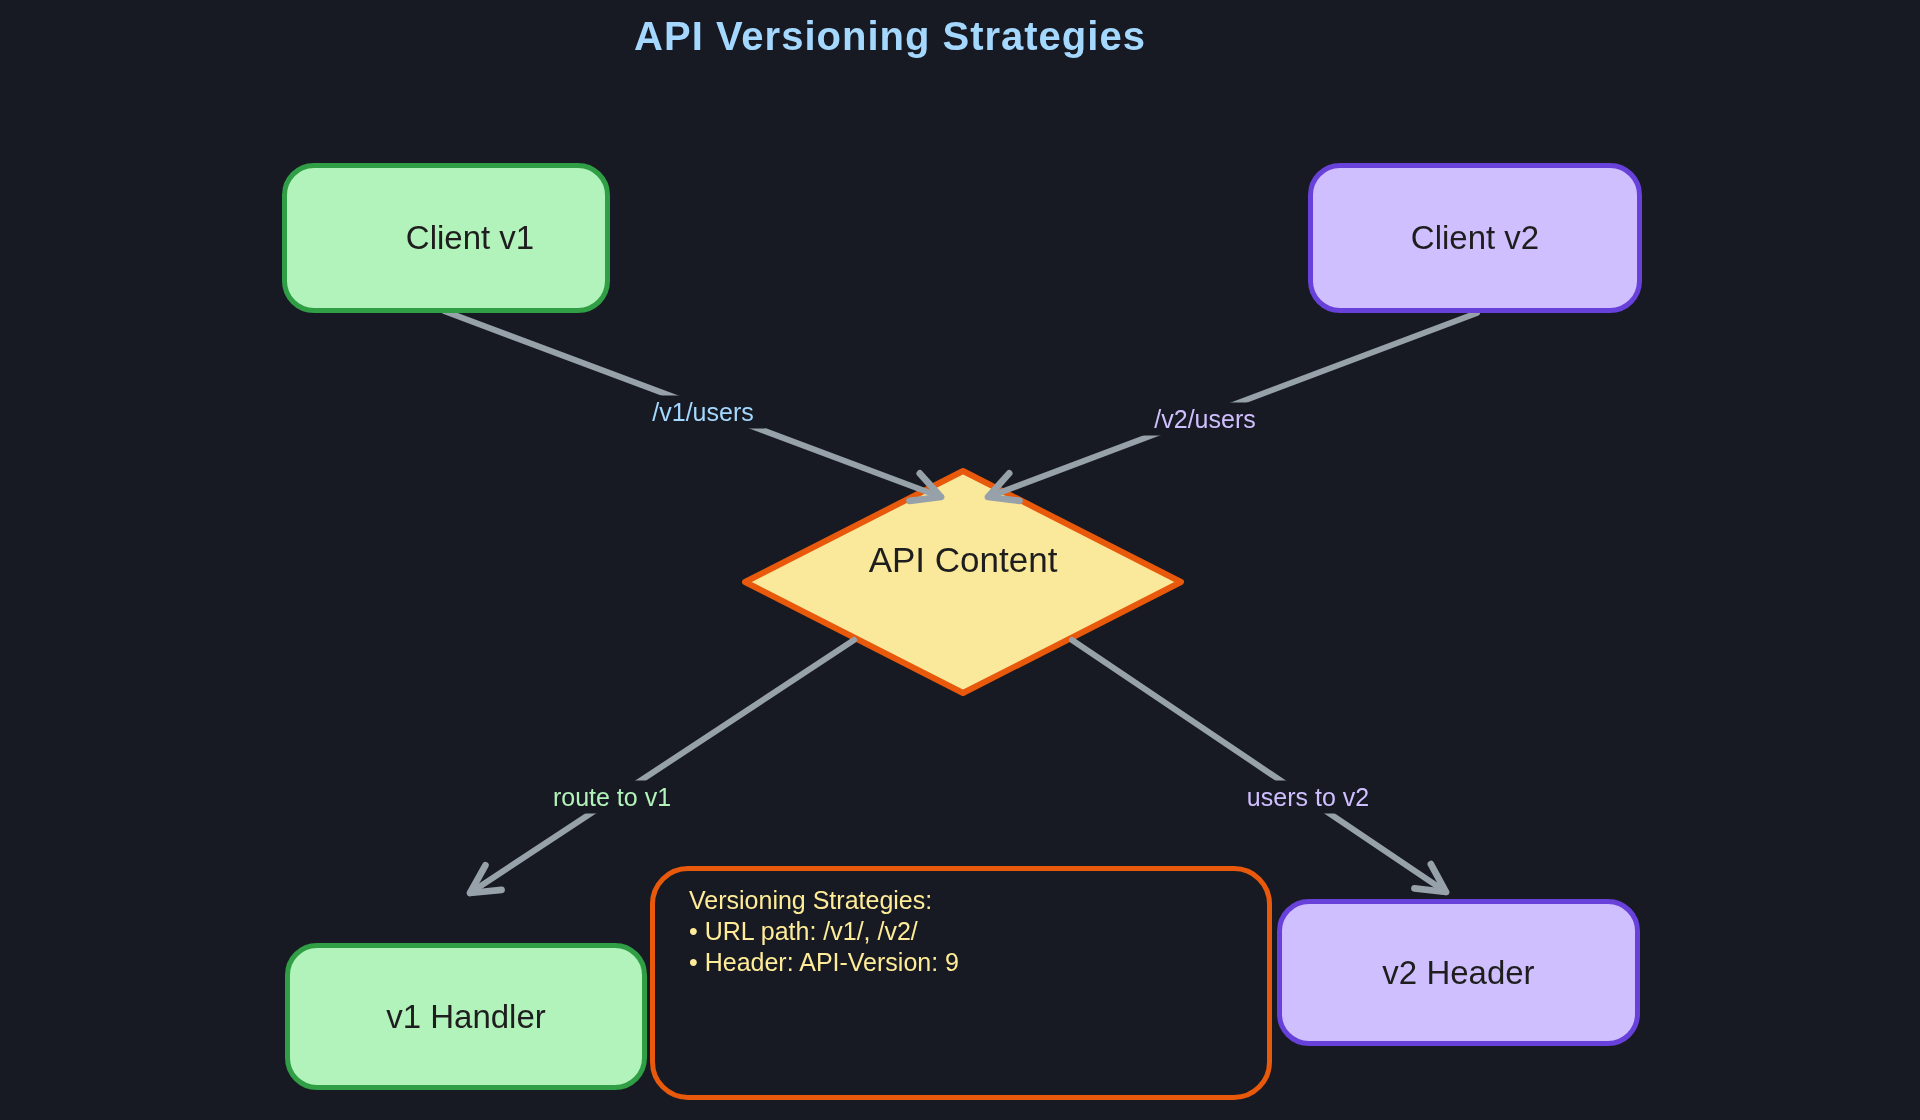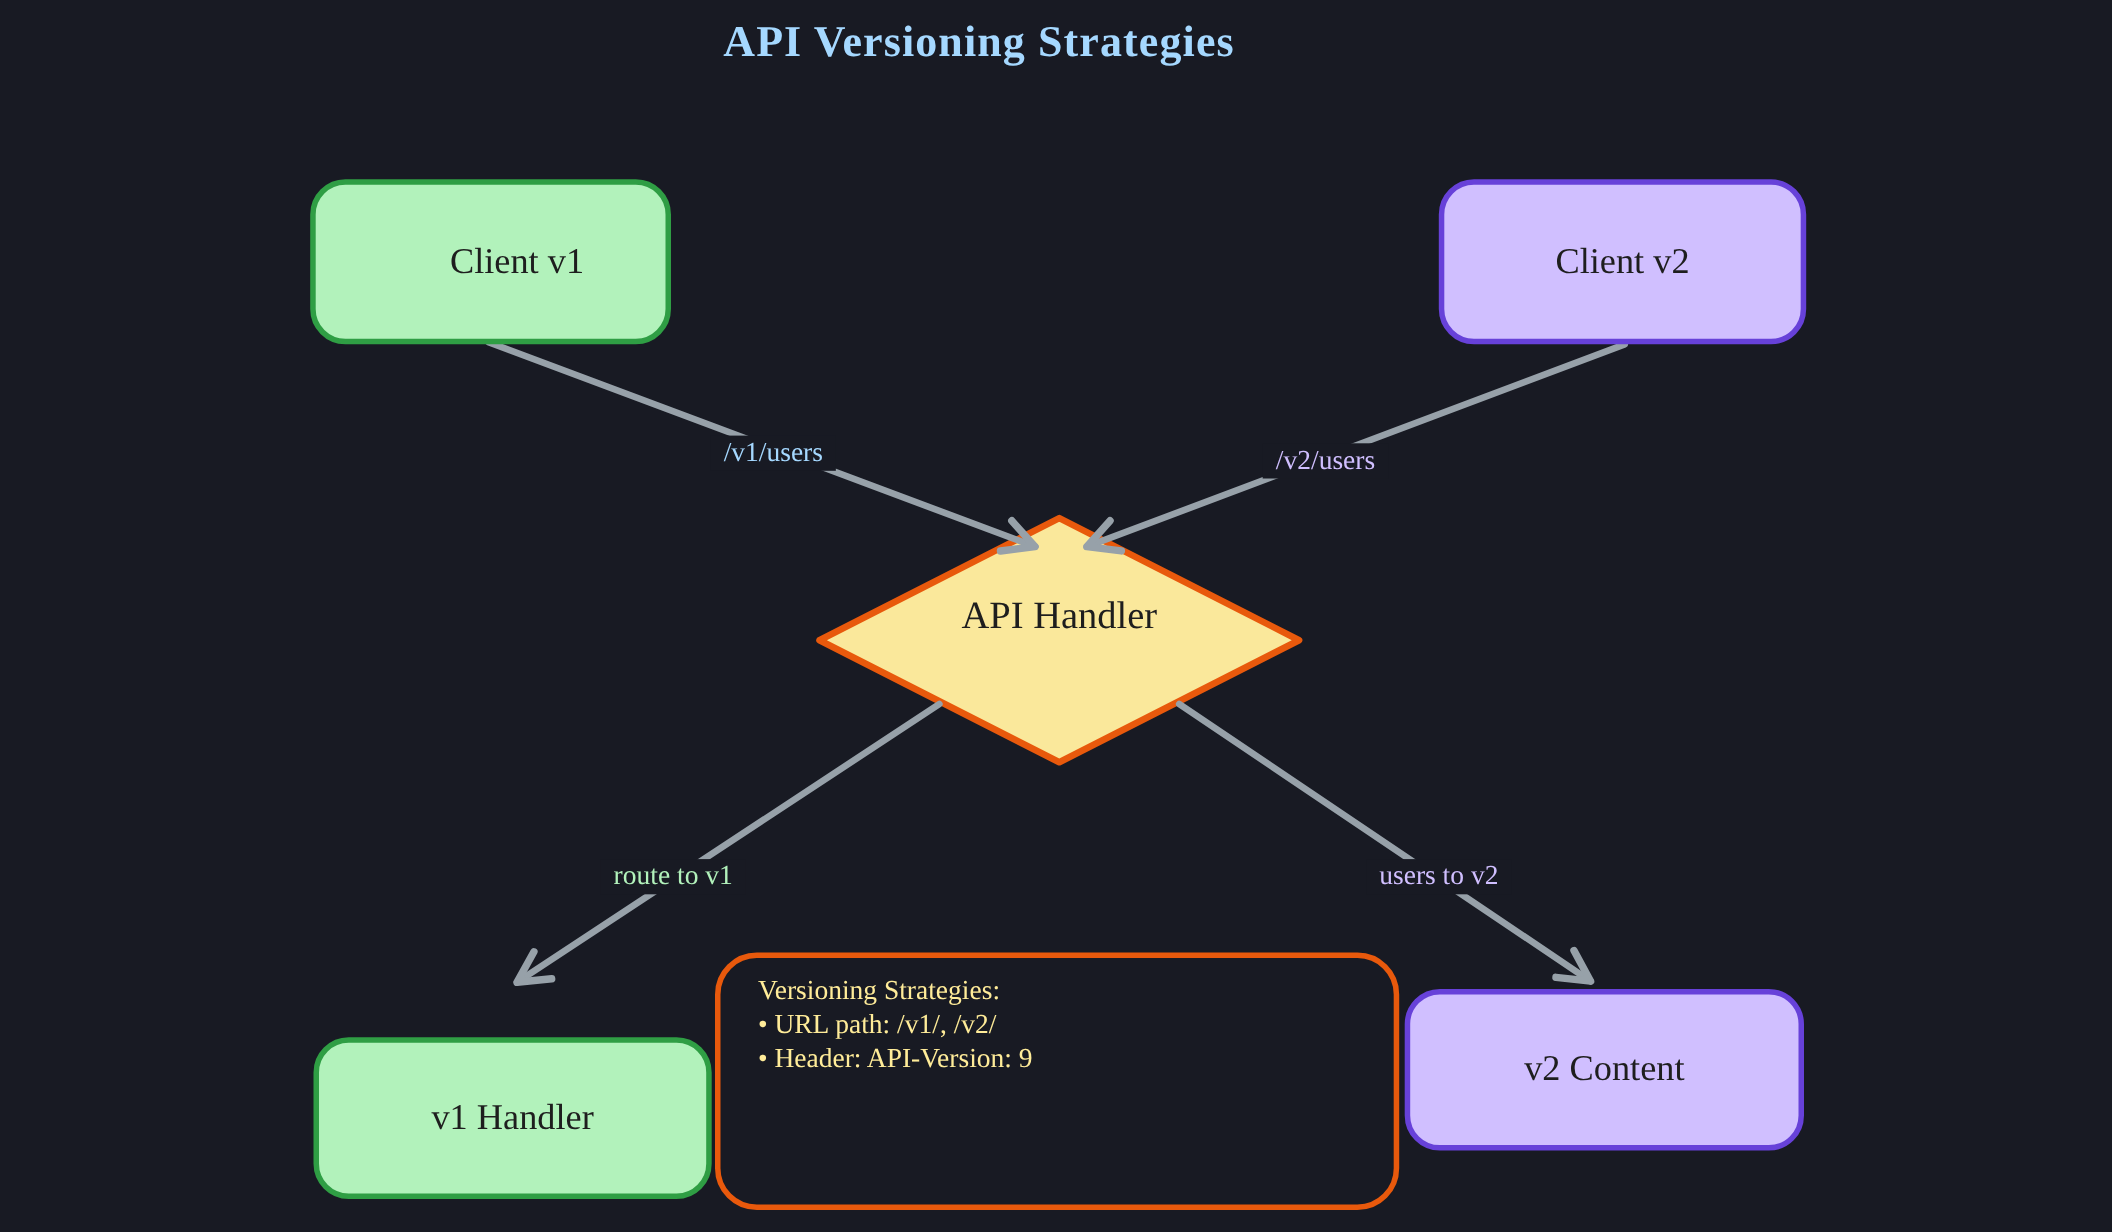--- a/index.html
+++ b/index.html
@@ -7,21 +7,21 @@
     --green-fill:#b2f2bb; --green-stroke:#2f9e44;
     --violet-fill:#d0bfff; --violet-stroke:#6741d9;
     --yellow-fill:#fae89b; --orange-stroke:#e8590c;
     --arrow:#97a1a9;
     --box-text:#1e1e1e;
     --label-blue:#a5d8ff; --label-violet:#d0bfff; --label-green:#b2f2bb; --note-text:#ffec99;
   }
   html,body{margin:0;padding:0;background:var(--bg);}
   .canvas{
     position:relative;width:1920px;height:1120px;background:var(--bg);
-    overflow:hidden;font-family:Liberation Serif, serif;
+    overflow:hidden;font-family:Liberation Sans, sans-serif;
   }
   .layer{position:absolute;left:0;top:0;width:1920px;height:1120px;}
   .title{
     position:absolute;left:890px;top:14px;transform:translateX(-50%);
     font-size:40px;font-weight:600;color:var(--label-blue);white-space:nowrap;
     letter-spacing:1px;
   }
   .node{
     position:absolute;display:flex;align-items:center;justify-content:center;
     border-radius:32px;font-size:33px;color:var(--box-text);
@@ -76,28 +76,28 @@
   <div class="title">API Versioning Strategies</div>
 
   <div class="node green client-v1">
     <span>Client v1</span>
   </div>
 
   <div class="node violet client-v2">
     <span>Client v2</span>
   </div>
 
-  <div class="gateway-label">API Handler</div>
+  <div class="gateway-label">API Content</div>
 
   <div class="node green v1-handler">
     <span>v1 Handler</span>
   </div>
 
   <div class="node violet v2-handler">
-    <span>v2 Content</span>
+    <span>v2 Header</span>
   </div>
 
   <div class="edge-label lbl-v1users">/v1/users</div>
   <div class="edge-label lbl-v2users">/v2/users</div>
   <div class="edge-label lbl-routev1">route to v1</div>
   <div class="edge-label lbl-routev2">users to v2</div>
 
   <div class="note">
     <div>Versioning Strategies:</div>
     <div>• URL path: /v1/, /v2/</div>

